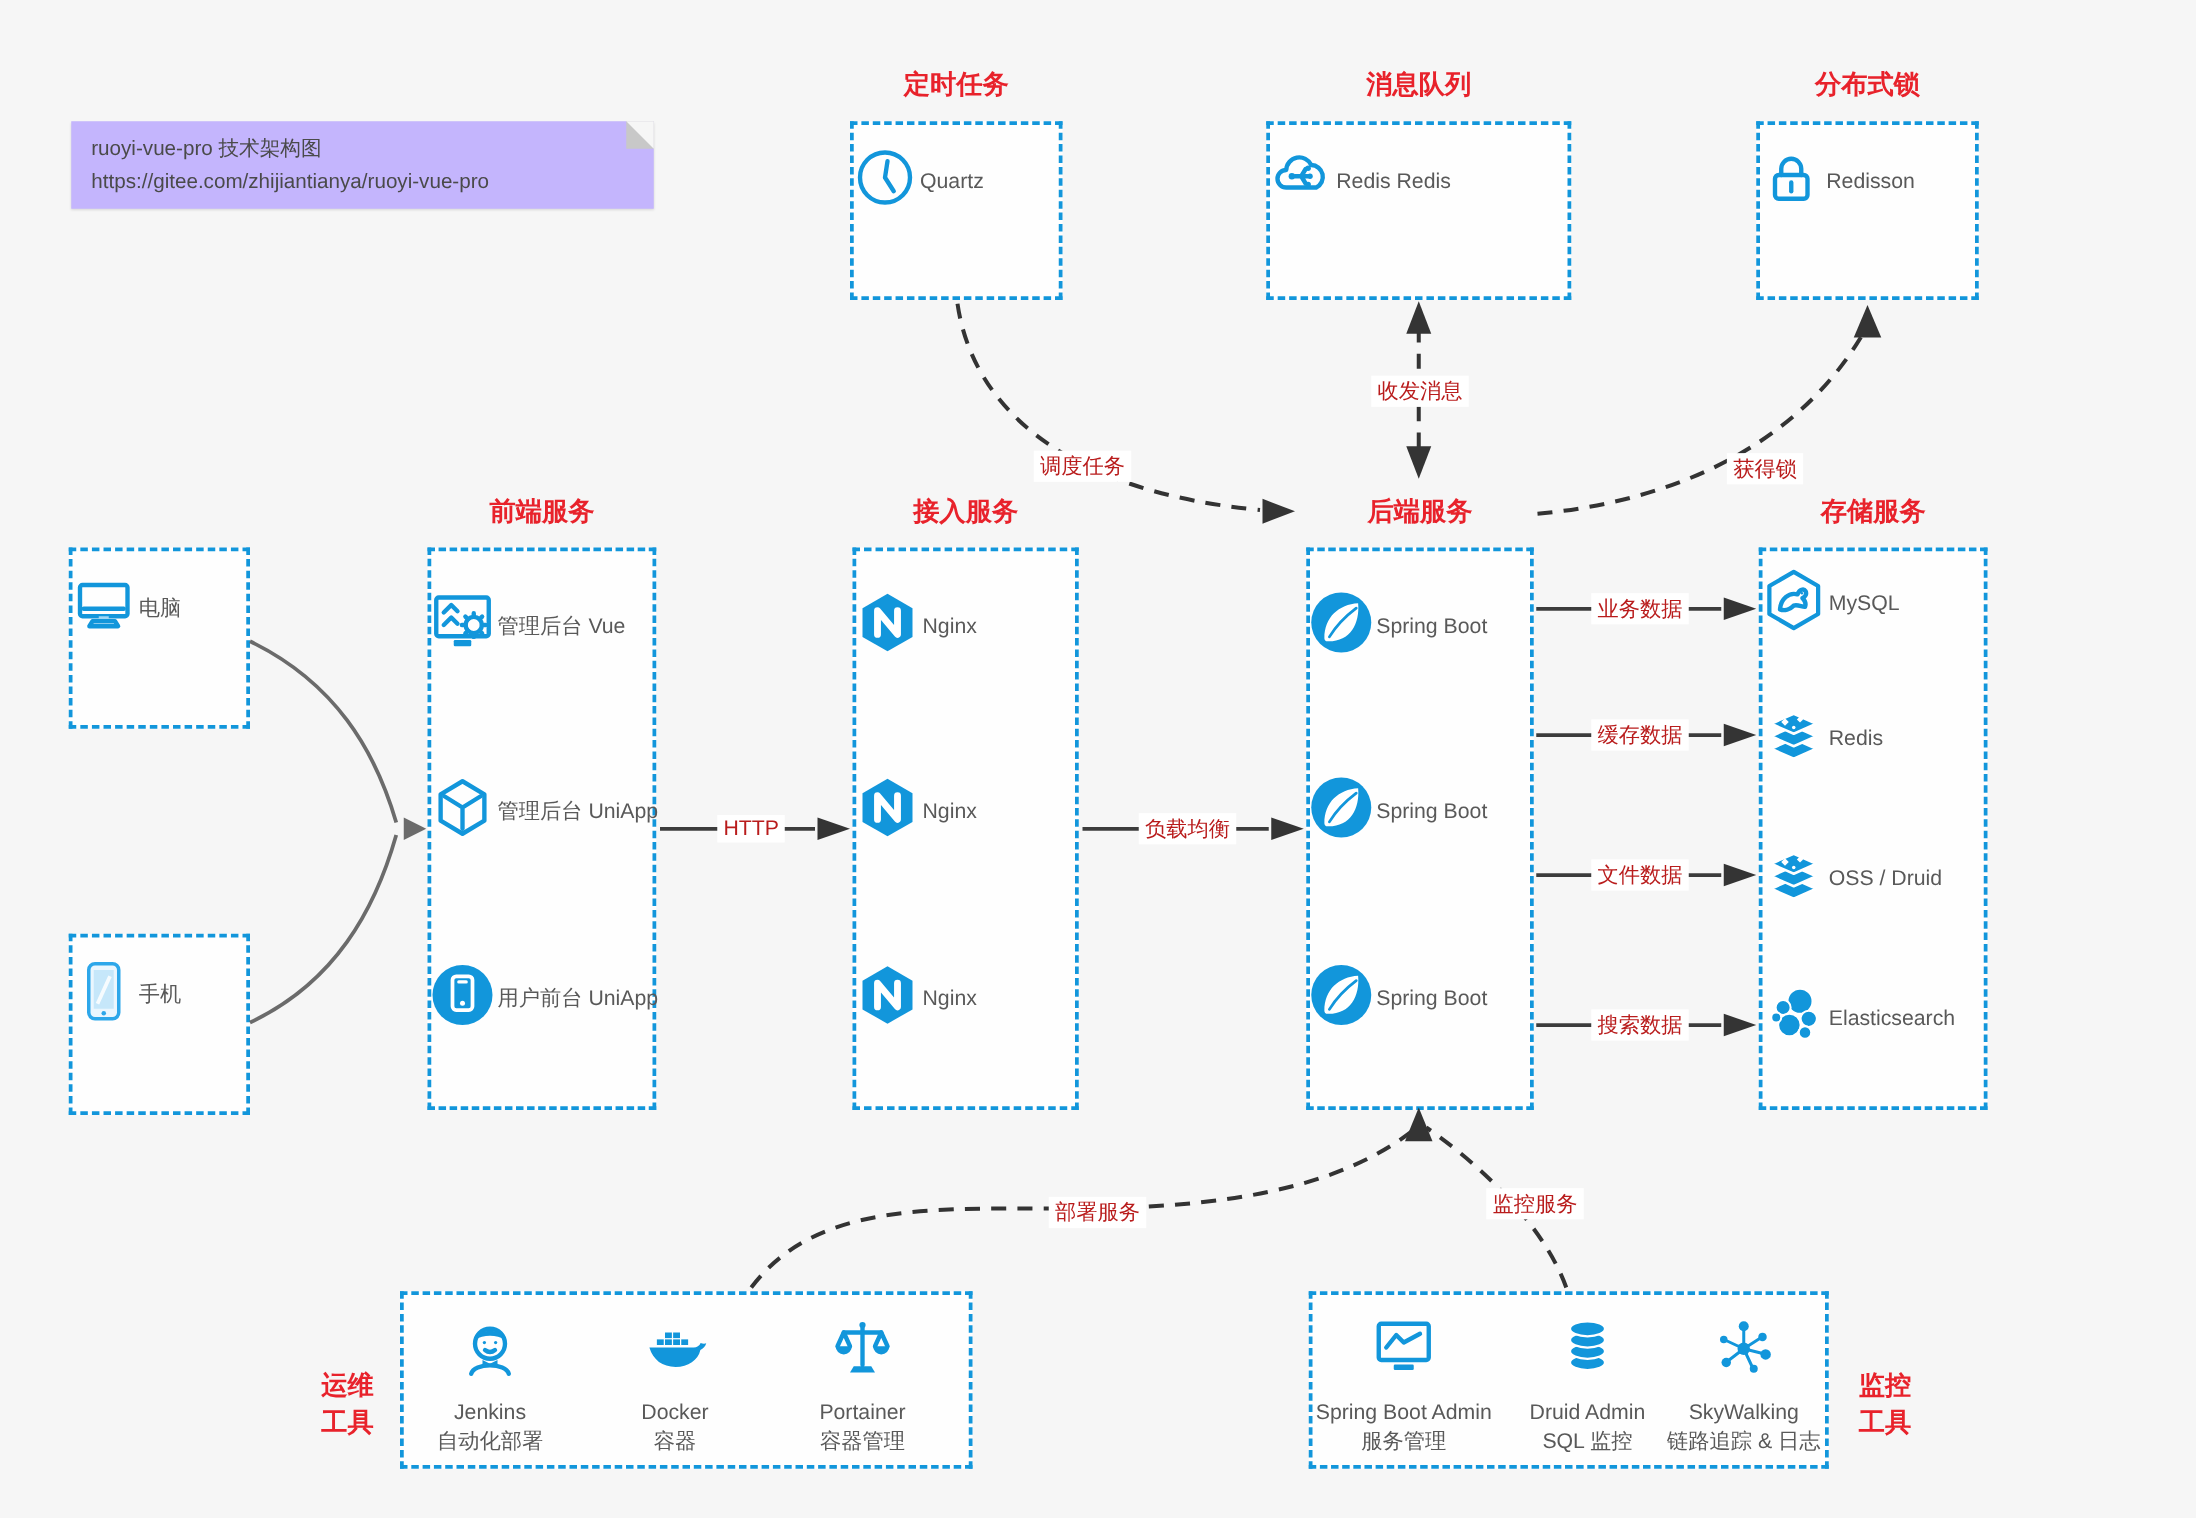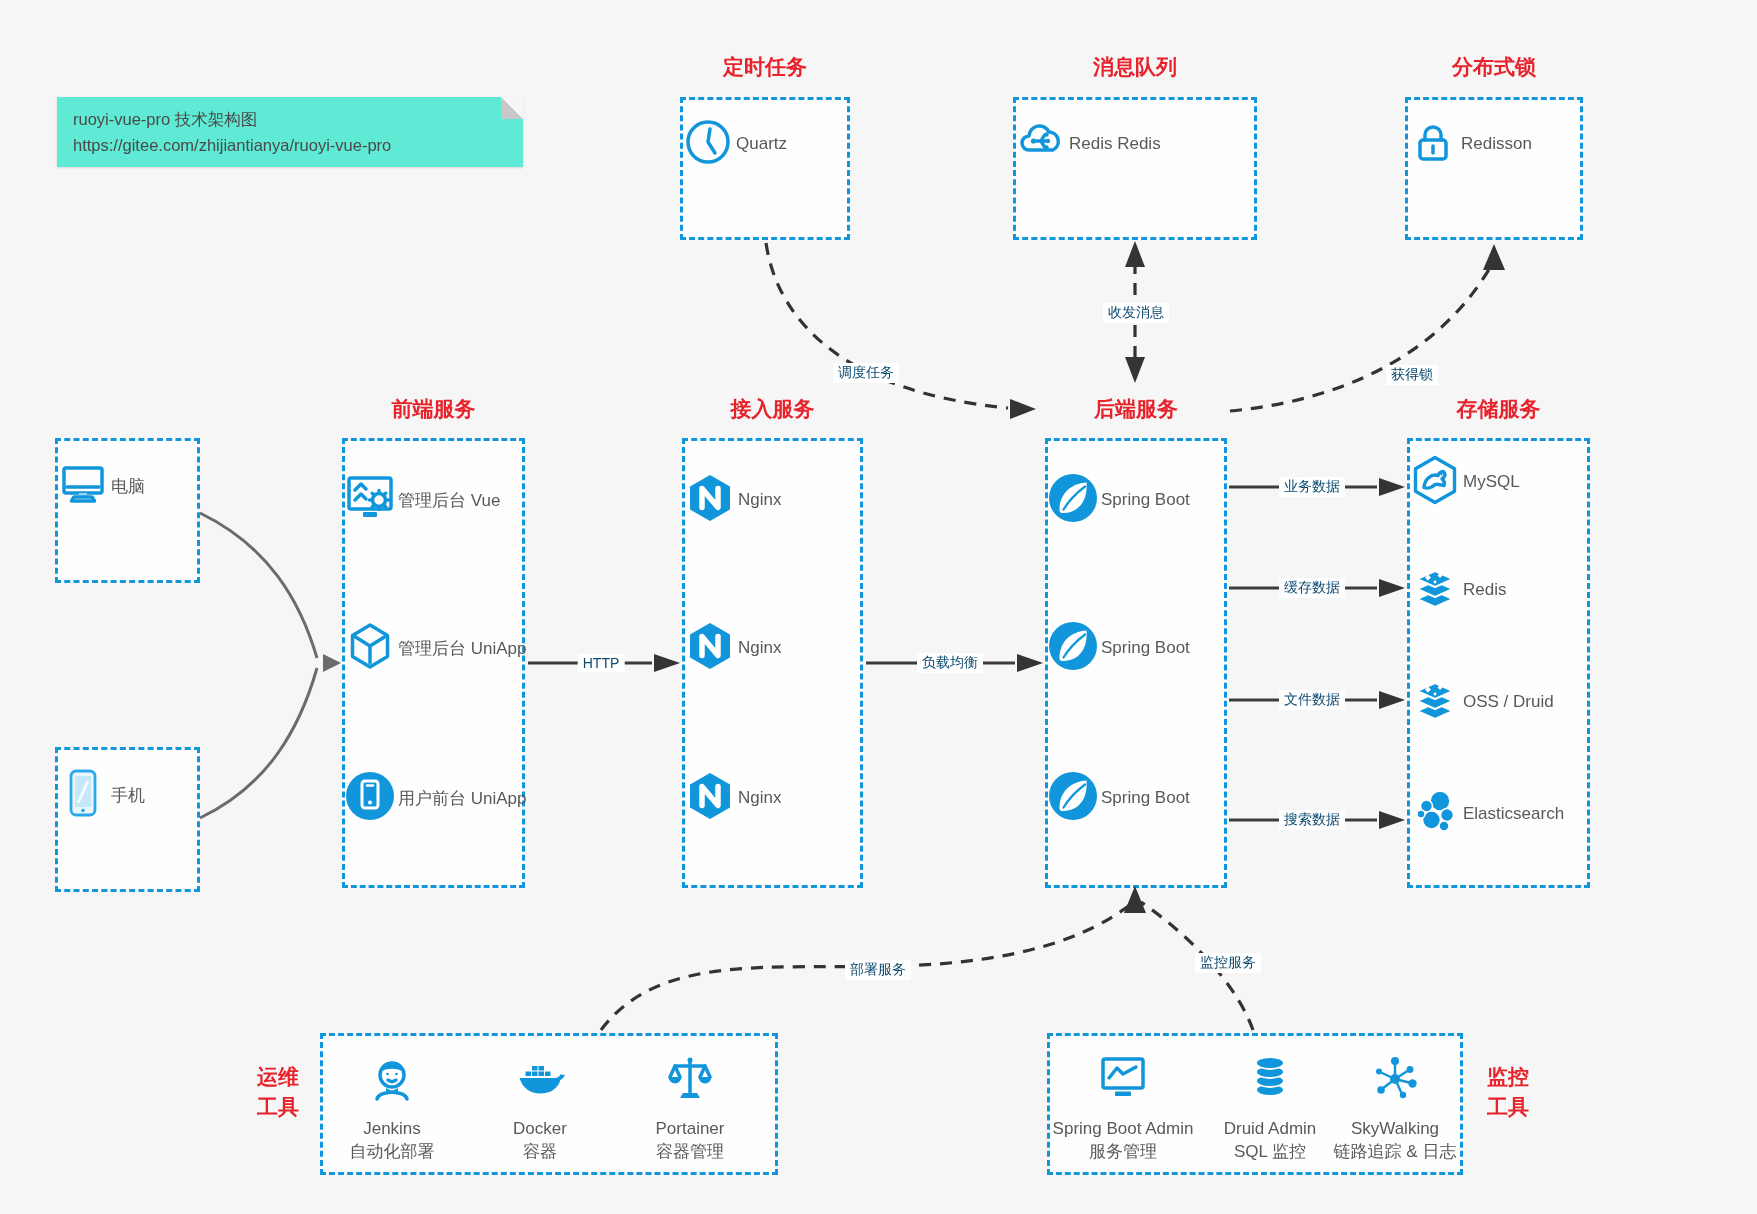--- a/index.html
+++ b/index.html
@@ -1,41 +1,41 @@
 <!DOCTYPE html>
 <html><head>
 <meta charset="utf-8">
 <style>
   html,body{margin:0;padding:0;background:#f6f6f6;}
   #canvas{position:relative;width:1757px;height:1214px;background:#f6f6f6;
           font-family:"Liberation Sans","DejaVu Sans",sans-serif;overflow:hidden;}
   
-  .note{position:absolute;left:57px;top:97px;width:466px;height:70px;background:#5eead4;
+  .note{position:absolute;left:57px;top:97px;width:466px;height:70px;background:#c4b5fd;
         box-shadow:0 1px 2px rgba(0,0,0,.12);z-index:3;}
   .note::before{content:"";position:absolute;top:0;right:0;width:0;height:0;
         border-style:solid;border-width:0 22px 22px 0;
         border-color:#f6f6f6 #f6f6f6 #c8c8c8 #c8c8c8;}
   .note .ntext{padding:9px 16px 0 16px;font-size:16.5px;line-height:26px;color:#4a4a4a;white-space:nowrap;}
   
   .gbox{position:absolute;border:3px dashed #1296db;background:#fefefe;z-index:2;box-sizing:border-box;}
   .gtitle{position:absolute;text-align:center;font-size:21px;font-weight:bold;color:#e8222b;
           white-space:nowrap;z-index:6;}
   .sidelabel{position:absolute;text-align:center;font-size:21px;font-weight:bold;color:#e8222b;
-          line-height:30px;z-index:6;}
+          line-height:30px;z-index:6;margin-top:32px;}
   
   .item{position:absolute;display:flex;flex-direction:row;align-items:center;z-index:4;}
   .item .gap{height:11px;}
   .ilabel{font-size:17px;color:#595959;white-space:nowrap;}
   .bitem{position:absolute;display:flex;flex-direction:column;align-items:center;z-index:4;width:190px;}
   .bitem .gap{height:7px;}
   .bname{font-size:17px;color:#595959;line-height:23px;white-space:nowrap;}
   .bdesc{font-size:17px;color:#595959;line-height:23px;white-space:nowrap;}
   
   .elabel{position:absolute;transform:translate(-50%,-50%);background:#ffffff;padding:1px 5px;
-          font-size:14px;color:#0c4a6e;white-space:nowrap;z-index:6;text-align:center;}
+          font-size:17px;color:#b91c1c;white-space:nowrap;z-index:6;text-align:center;}
   
   #edges{position:absolute;left:0;top:0;z-index:5;pointer-events:none;}
   
   svg .s{stroke:#1296db;fill:none;stroke-width:3.5;stroke-linecap:round;stroke-linejoin:round;}
   svg .f{fill:#1296db;}
   svg .fw{fill:#fff;}
 </style>
 </head>
 <body>
 

